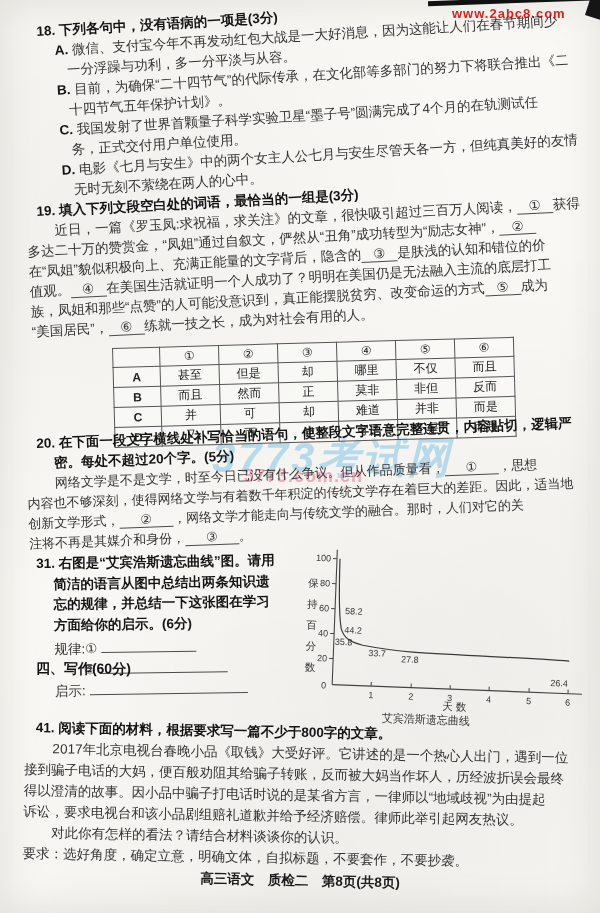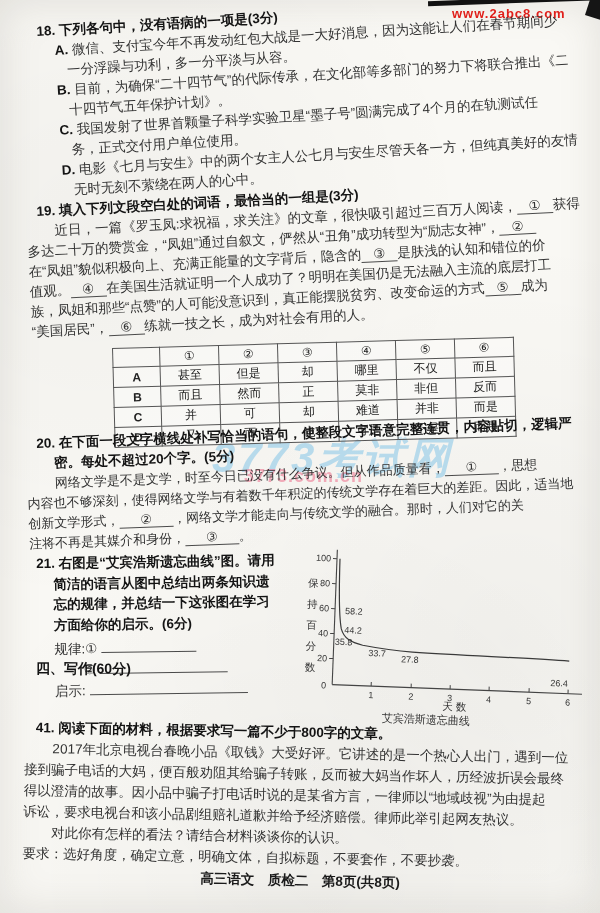--- a/index.html
+++ b/index.html
@@ -134,21 +134,21 @@
     <div class="line stem ind">密。每处不超过20个字。(5分)</div>
     <div style="margin-left:-11px;font-size:13px;">
       <div class="line body ind28" style="font-size:13px;"><span>网络文学是不是文学，时至今日已没有什么争议。但从作品质量看，</span><span class="blank wide">①</span><span>，思想</span></div>
       <div class="line body" style="font-size:13px;">内容也不够深刻，使得网络文学与有着数千年积淀的传统文学存在着巨大的差距。因此，适当地</div>
       <div class="line body" style="font-size:13px;"><span>创新文学形式，</span><span class="blank wide">②</span><span>，网络文学才能走向与传统文学的融合。那时，人们对它的关</span></div>
       <div class="line body" style="font-size:13px;"><span>注将不再是其媒介和身份，</span><span class="blank wide">③</span><span>。</span></div>
     </div>
   </div>
 
   <div class="sec" style="left:36px;top:554px;width:280px;transform:rotate(-0.8deg);transform-origin:0 0;">
-    <div class="line stem" style="line-height:20.5px;"><span>21.</span> <span>右图是“艾宾浩斯遗忘曲线”图。请用</span></div>
+    <div class="line stem" style="line-height:20.5px;"><span>31.</span> <span>右图是“艾宾浩斯遗忘曲线”图。请用</span></div>
     <div class="line stem ind" style="line-height:20.5px;">简洁的语言从图中总结出两条知识遗</div>
     <div class="line stem ind" style="line-height:20.5px;">忘的规律，并总结一下这张图在学习</div>
     <div class="line stem ind" style="line-height:20.5px;">方面给你的启示。(6分)</div>
     <div class="line body ind" style="margin-top:3px;line-height:21px;"><span>规律:</span><span>①</span><span class="uline w95"></span></div>
     <div class="line body ind40" style="line-height:21px;"><span>②</span><span class="uline w130"></span></div>
     <div class="line body ind" style="line-height:21px;"><span>启示:</span><span class="uline w160"></span></div>
   </div>
 
   <div class="sec" style="left:294px;top:532px;transform:rotate(2.2deg);transform-origin:0 0;">
     <svg width="304" height="192" viewBox="0 0 304 192">

